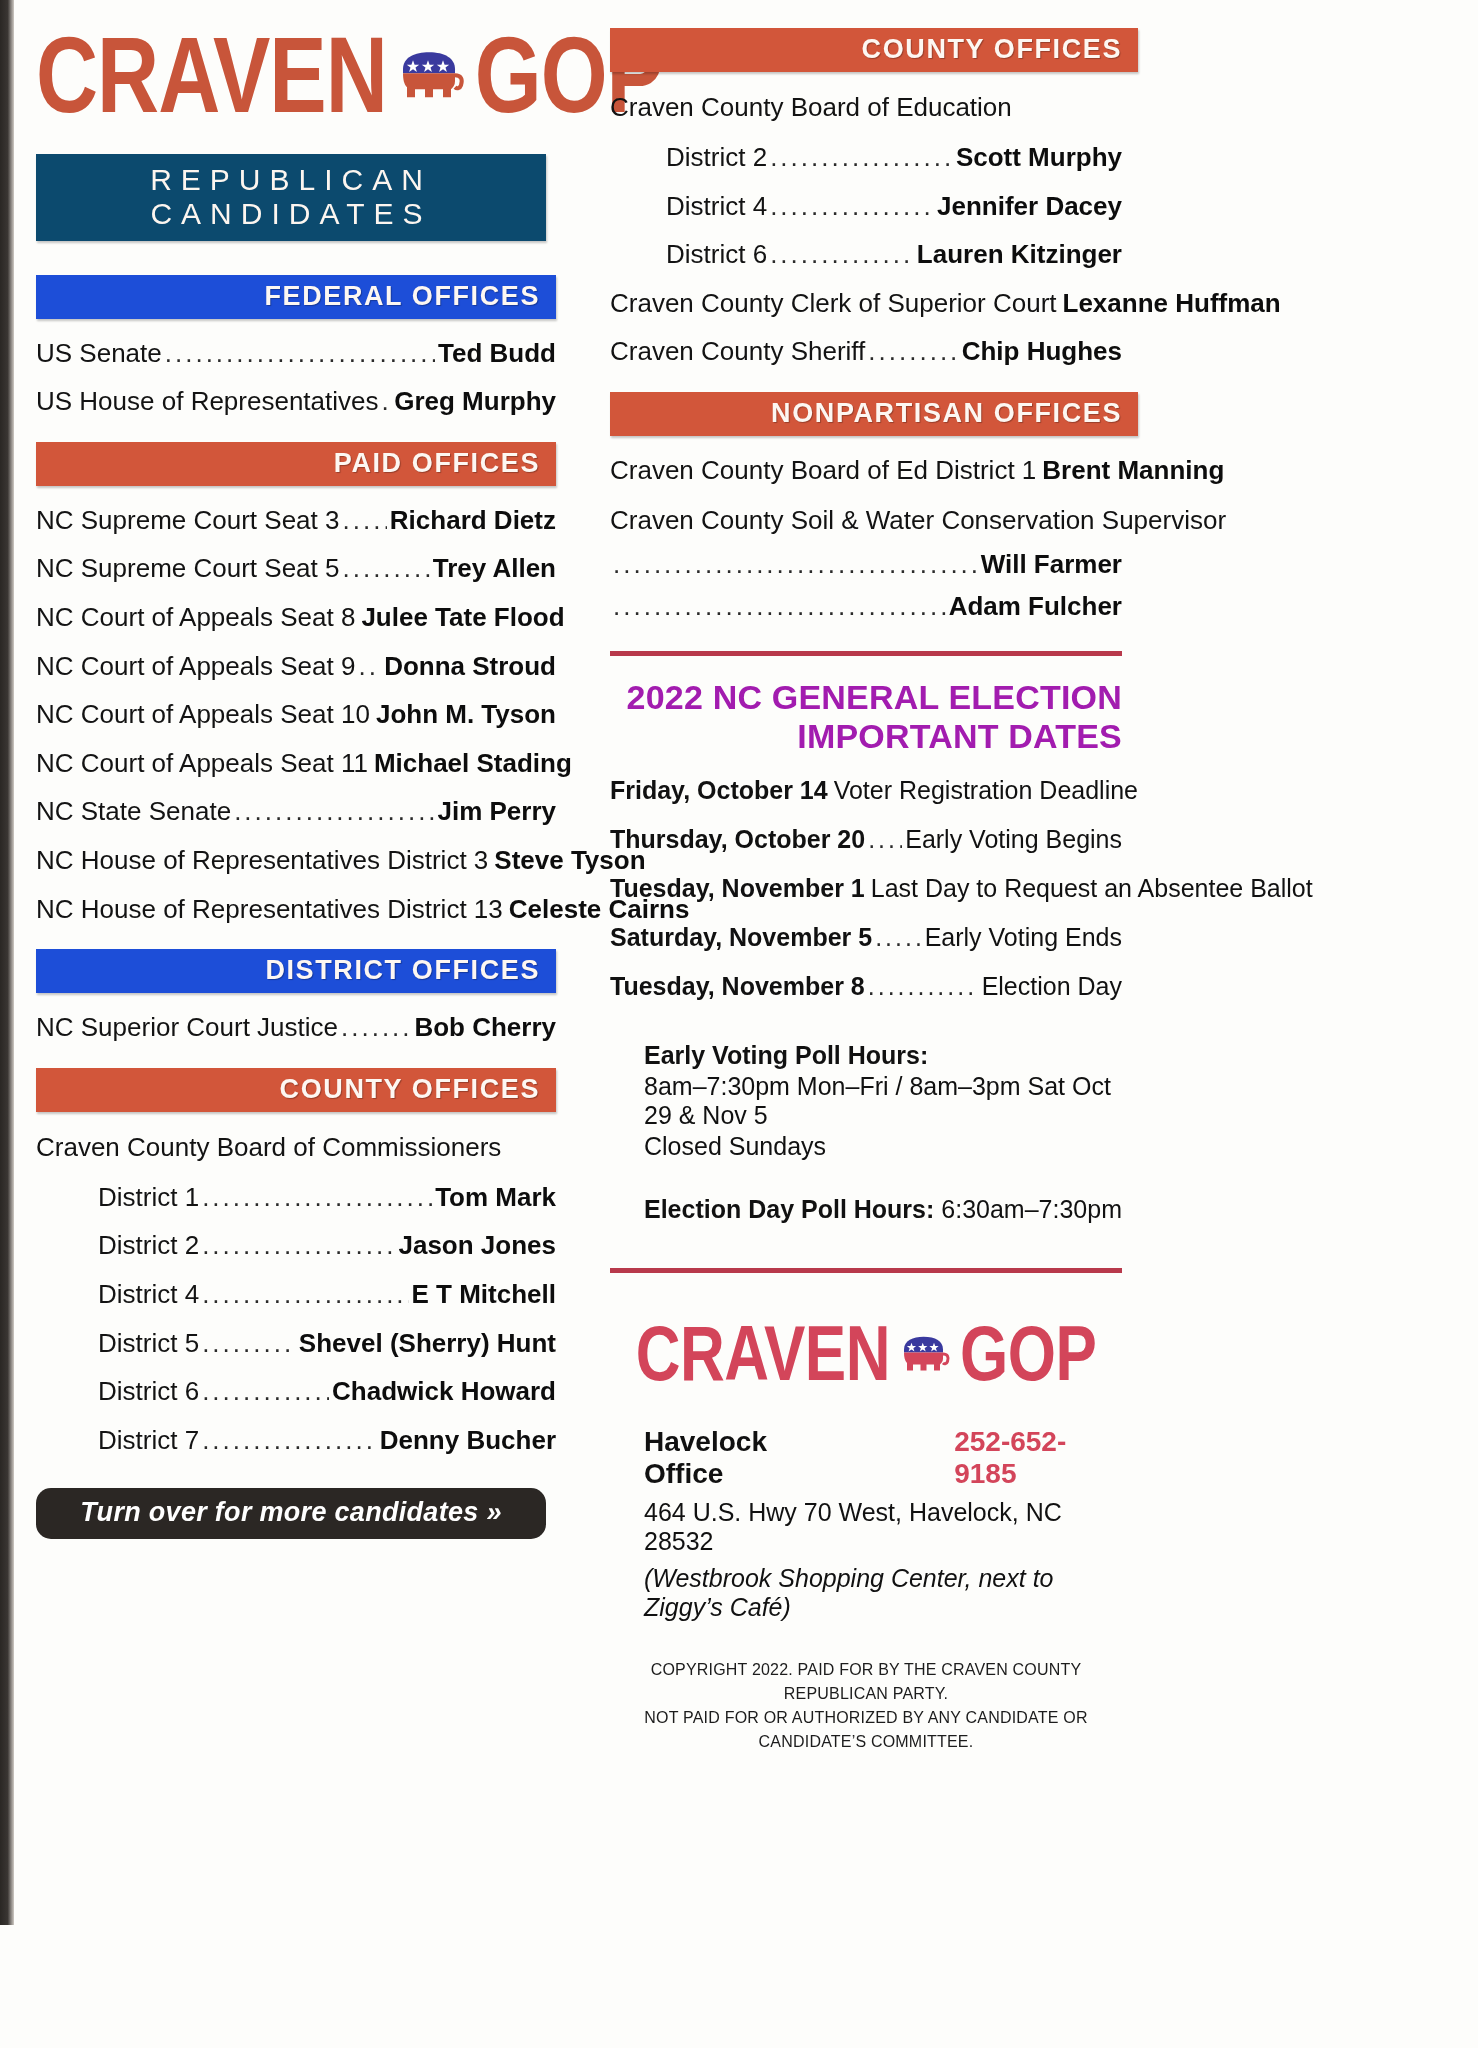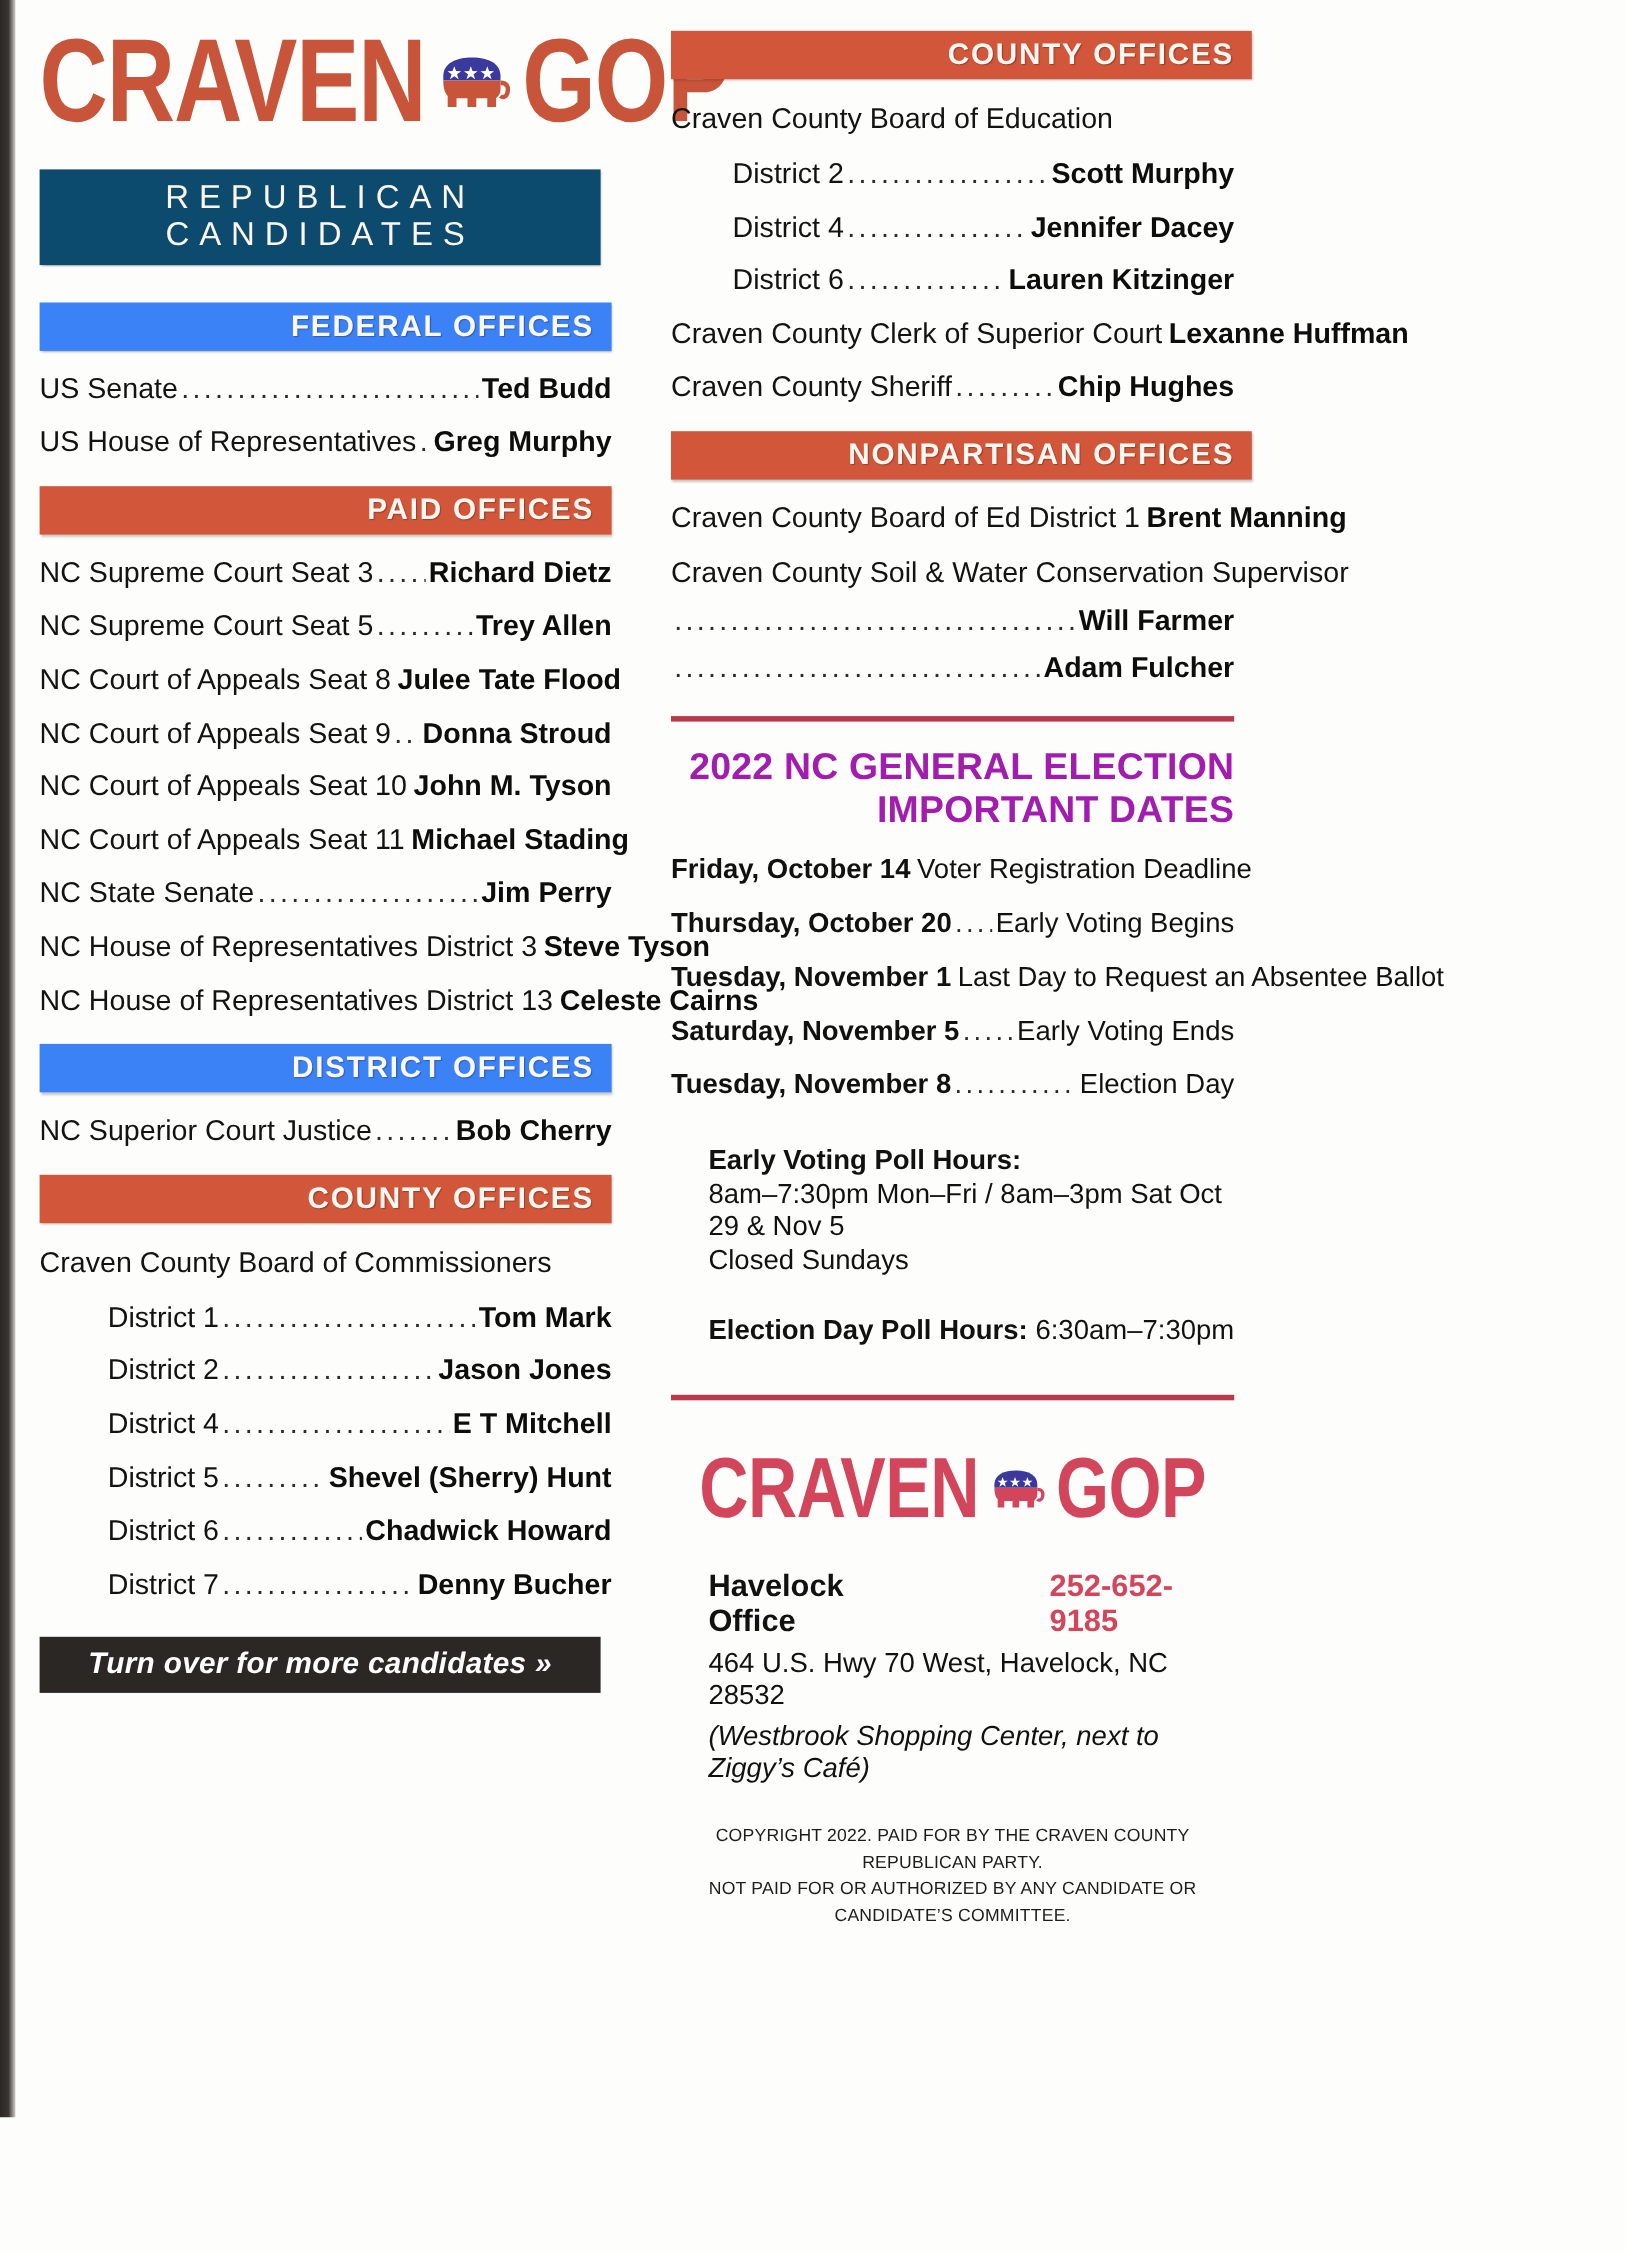--- a/index.html
+++ b/index.html
@@ -96,21 +96,21 @@
     color: #fdf7f2;
     font-family: "Liberation Sans Narrow", "Liberation Sans", sans-serif;
     font-weight: bold;
     font-size: 27px;
     letter-spacing: 1.6px;
     text-align: right;
     padding: 6px 16px 7px 0;
     box-shadow: 1px 2px 2px rgba(0,0,0,0.22);
     text-shadow: 1px 1px 1px rgba(0,0,0,0.28);
   }
-  .sec-bar.crimson { background: #3b82f6; }
+  .sec-bar.crimson { background: #1d4ed8; }
   .sec-bar.orange  { background: #d2563a; }
   .sec-bar.wide    { width: 100%; }
 
   .sec-block { margin-top: 26px; }
   .sec-block.first { margin-top: 34px; }
 
   
   .row {
     display: flex;
     align-items: baseline;
@@ -162,20 +162,21 @@
     margin-top: 34px;
     background: #2b2724;
     color: #ffffff;
     font-size: 27px;
     font-style: italic;
     font-weight: bold;
     text-align: center;
     padding: 9px 0 11px 0;
     width: 510px;
     letter-spacing: 0.3px;
+    border-radius: 15px;
   }
 
   
   .rule {
     height: 5px;
     background: #b8394b;
     width: 100%;
     margin: 30px 0 0 0;
   }
   .dates-title {

